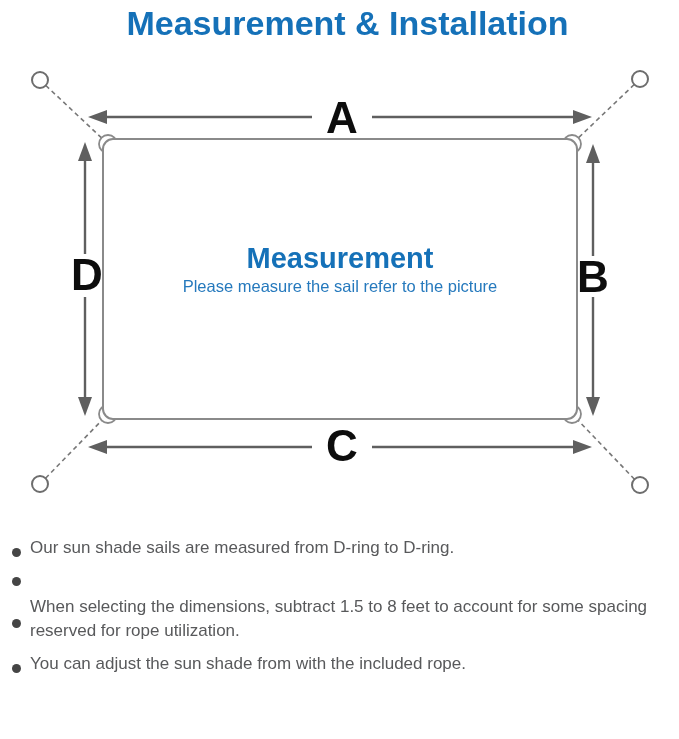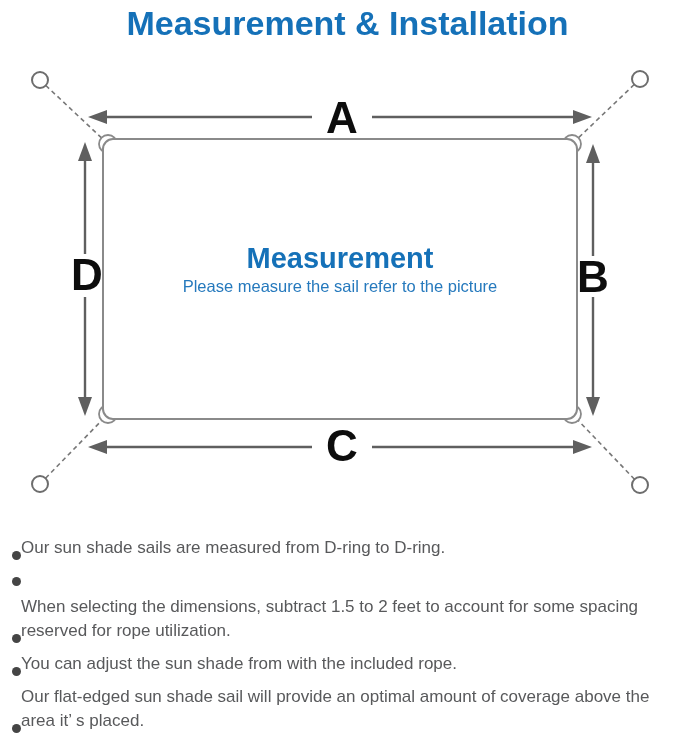--- a/index.html
+++ b/index.html
@@ -21,22 +21,22 @@
     padding-left: 16px;
   }
   .diagram { display: block; }
   .notes {
     list-style: none;
     margin: 0;
     padding: 7px 0 0 12px;
   }
   .note {
     display: flex;
-    align-items: flex-end;
-    gap: 0;
+    align-items: center;
+    gap: 9px;
     margin-bottom: 9px;
     font-size: 17px;
     line-height: 24px;
     color: #58595b;
   }
   .dot {
     flex: 0 0 auto;
     width: 9px; height: 9px;
     border-radius: 50%;
     background: #454545;
@@ -121,23 +121,19 @@
 <ul class="notes">
   <li class="note">
     <span class="dot"></span>
     <span class="note-text">Our sun shade sails are measured from D-ring to D-ring.</span>
   </li>
   <li class="note">
     <span class="dot"></span>
   </li>
   <li class="note">
     <span class="dot"></span>
-    <span class="note-text">When selecting the dimensions, subtract 1.5 to 2 feet to account for some spacing reserved for rope utilization.</span>
+    <span class="note-text">When selecting the dimensions, subtract 1.5 to 8 feet to account for some spacing reserved for rope utilization.</span>
   </li>
   <li class="note">
     <span class="dot"></span>
     <span class="note-text">You can adjust the sun shade from with the included rope.</span>
   </li>
-  <li class="note">
-    <span class="dot"></span>
-    <span class="note-text">Our flat-edged sun shade sail will provide an optimal amount of coverage above the area it’ s placed.</span>
-  </li>
 </ul>
 
 </body></html>

